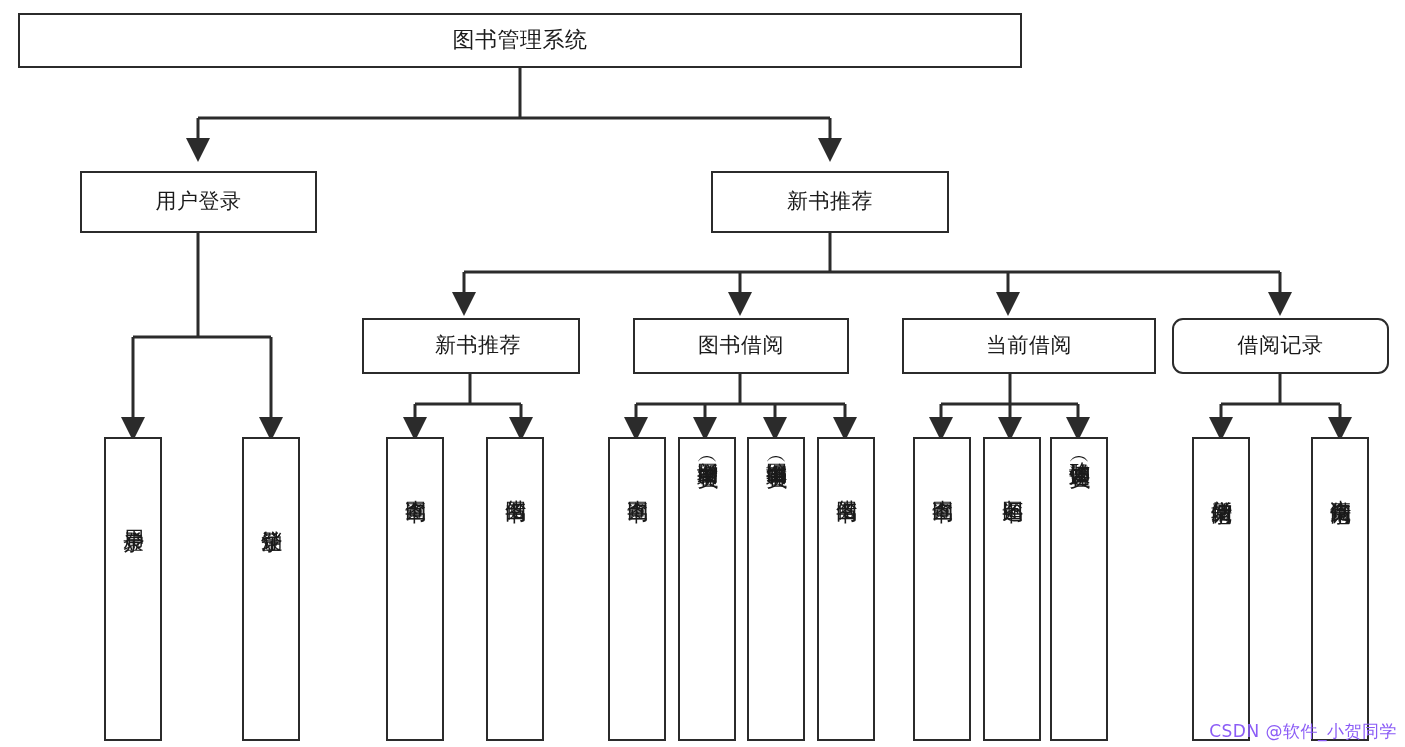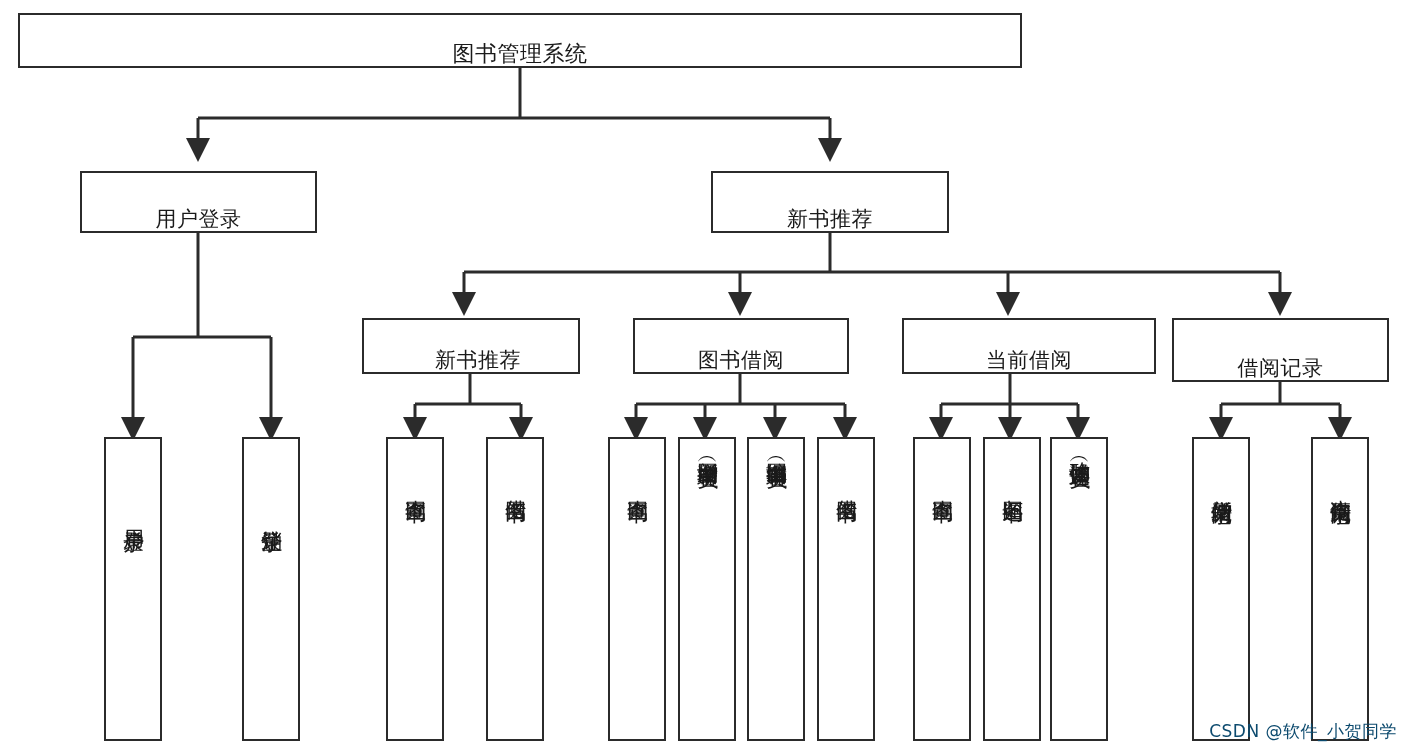--- a/index.html
+++ b/index.html
@@ -25,21 +25,21 @@
     width: 1405px;
     height: 747px;
     pointer-events: none;
   }
   .node {
     position: absolute;
     box-sizing: border-box;
     border: 2px solid #2b2b2b;
     background: #ffffff;
     display: flex;
-    align-items: flex-end;
+    align-items: center;
     justify-content: center;
     color: #1a1a1a;
   }
   .node-h .label {
     font-size: 21px;
     line-height: 1.1;
     letter-spacing: 0.5px;
     white-space: nowrap;
   }
   .node-v {
@@ -62,21 +62,21 @@
     margin-top: 38px;
   }
   .node-root .label {
     font-size: 22px;
   }
   .watermark {
     position: absolute;
     right: 8px;
     bottom: 4px;
     font-size: 17px;
-    color: #0c4a6e;
+    color: #8b5cf6;
     white-space: nowrap;
     letter-spacing: 0.5px;
   }
 </style>
 </head>
 <body>
 
 <div id="diagram-root">
 
   <svg class="connectors" viewBox="0 0 1405 747" xmlns="http://www.w3.org/2000/svg">
@@ -146,21 +146,21 @@
   </div>
 
   <div class="node node-h" style="left:633px; top:318px; width:216px; height:56px;">
     <span class="label">图书借阅</span>
   </div>
 
   <div class="node node-h" style="left:902px; top:318px; width:254px; height:56px;">
     <span class="label">当前借阅</span>
   </div>
 
-  <div class="node node-h" style="left:1172px; top:318px; width:217px; height:64px;">
+  <div class="node node-h" style="left:1172px; top:318px; width:217px; height:56px;border-radius:11px;">
     <span class="label">借阅记录</span>
   </div>
 
   <div class="node node-v mid" style="left:104px; top:437px; width:58px; height:304px;">
     <span class="label">用户登录</span>
   </div>
 
   <div class="node node-v mid" style="left:242px; top:437px; width:58px; height:304px;">
     <span class="label">注销登录</span>
   </div>

